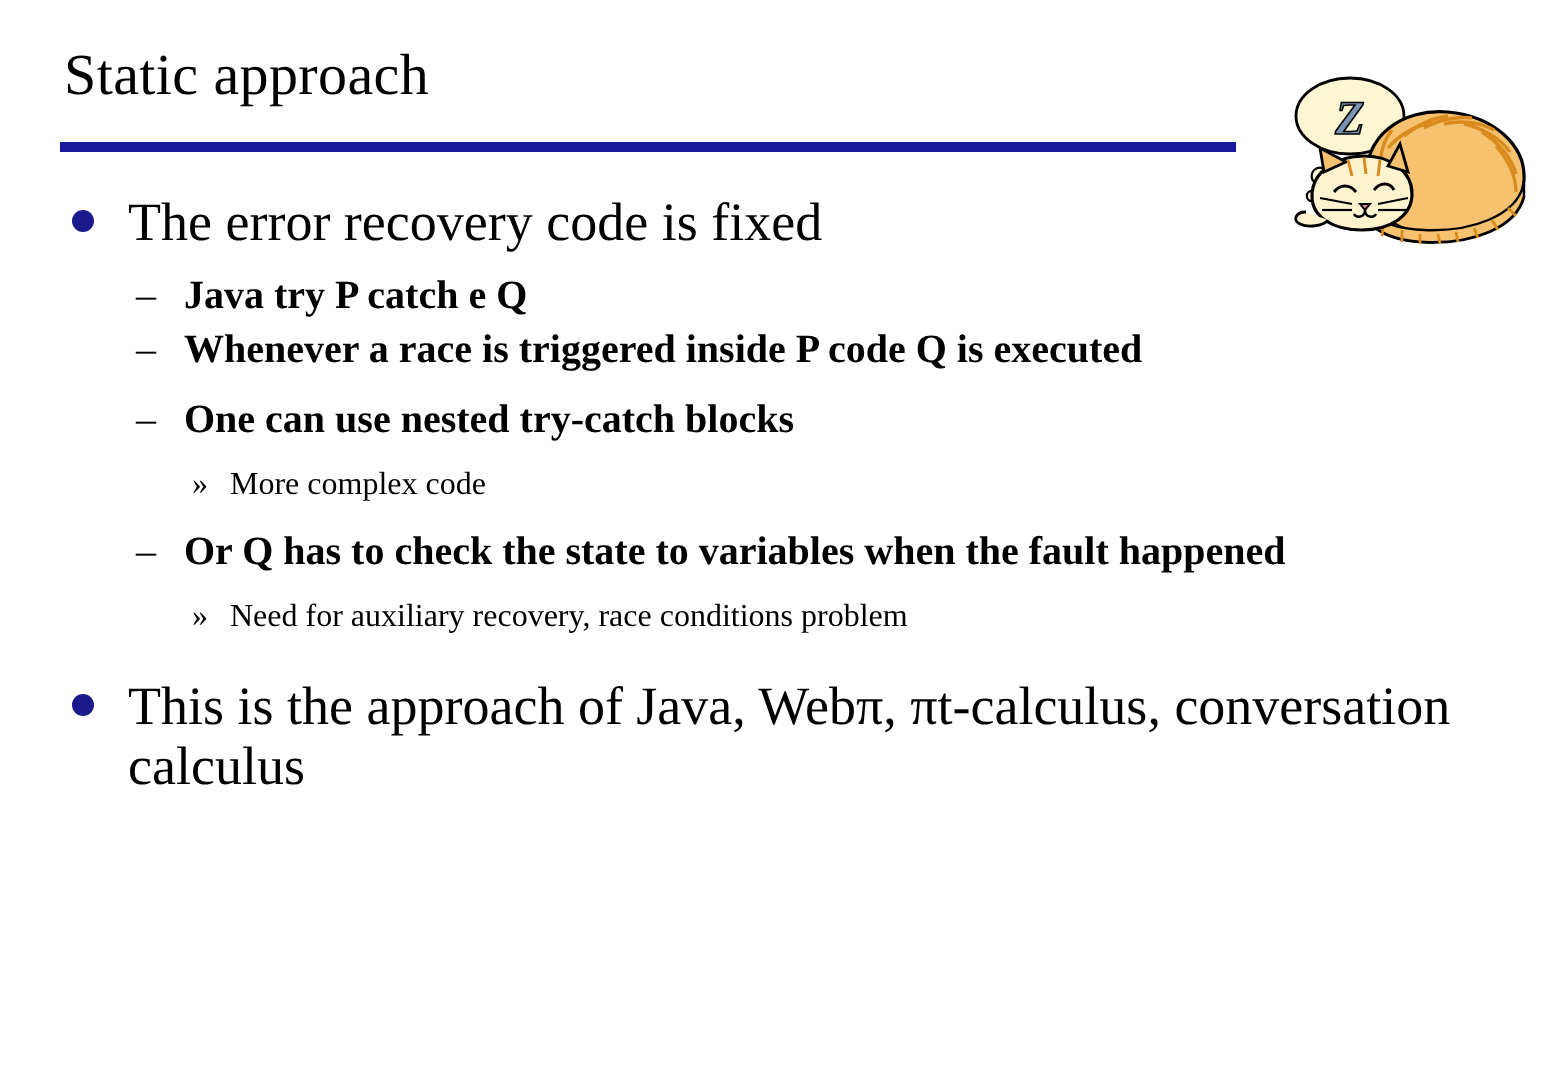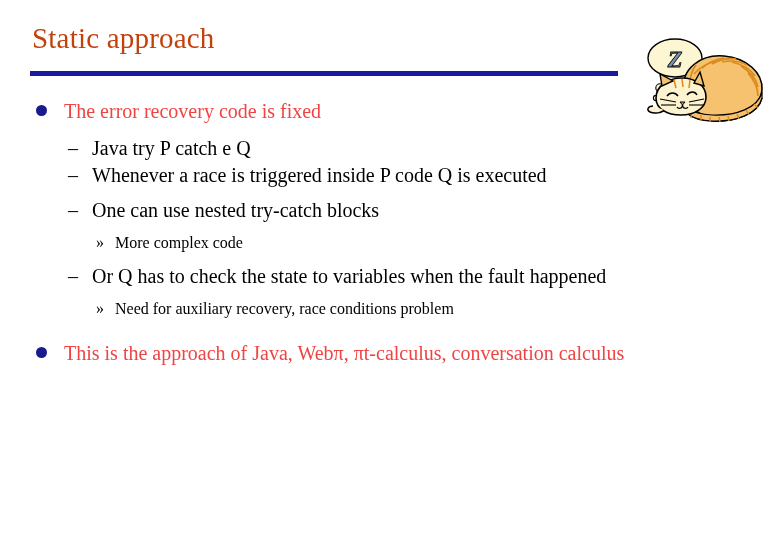--- a/index.html
+++ b/index.html
@@ -23,21 +23,21 @@
   }
 
   
   #slide-title {
     position: absolute;
     left: 32px;
     top: 21px;
     font-size: 29px;
     line-height: 34px;
     letter-spacing: 0.2px;
-    color: #c2410c;
+    color: #000000;
     white-space: nowrap;
   }
 
   #title-rule {
     position: absolute;
     left: 30px;
     top: 71px;
     width: 588px;
     height: 5px;
     background: #1a1a9e;
@@ -89,40 +89,41 @@
     top: 9px;
   }
   .lvl1 .dot {
     display: block;
     width: 11px;
     height: 11px;
     border-radius: 50%;
     background: #1a1a8c;
   }
   .lvl1 .btext {
-    font-size: 20px;
+    font-size: 27px;
     line-height: 30px;
-    color: #ef4444;
+    color: #000000;
   }
 
   
   .lvl2 {
     padding-left: 68px;
     margin-bottom: 1px;
   }
   .lvl2 .marker {
     width: 24px;
     font-size: 20px;
     line-height: 26px;
     color: #000000;
   }
   .lvl2 .btext {
     font-size: 20px;
     line-height: 26px;
     color: #000000;
+    font-weight: bold;
   }
 
   
   .lvl3 {
     padding-left: 96px;
     margin-bottom: 1px;
   }
   .lvl3 .marker {
     width: 19px;
     font-size: 16px;

